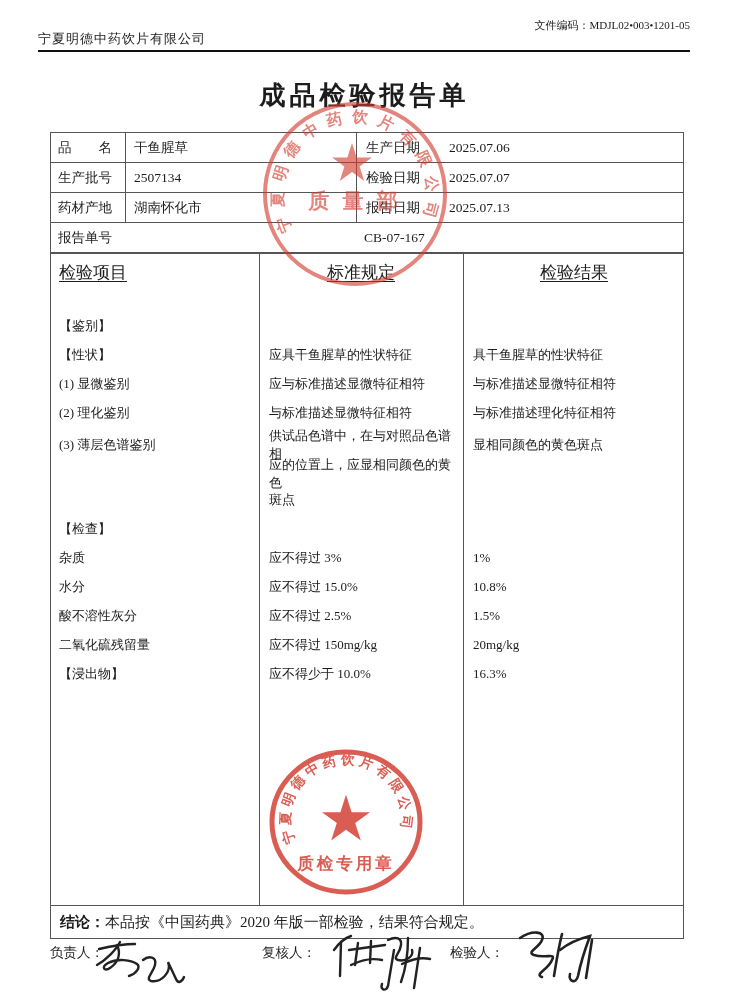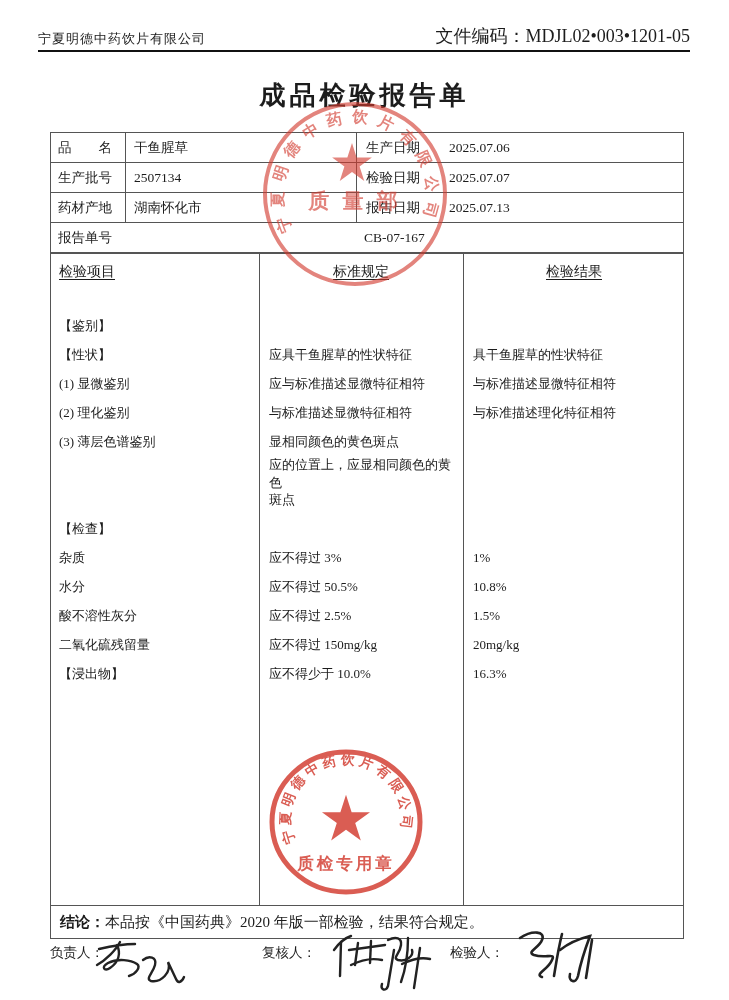--- a/index.html
+++ b/index.html
@@ -3,37 +3,37 @@
 <meta charset="utf-8">
 <style>
   * { margin:0; padding:0; box-sizing:border-box; }
   body {
     width:729px; height:1000px; position:relative; background:#ffffff;
     font-family:"Liberation Serif","DejaVu Serif",serif; color:#1c1c1c;
     overflow:hidden;
   }
   
   .hdr-company { position:absolute; left:38px; top:30px; font-size:13px; letter-spacing:1px; }
-  .hdr-code    { position:absolute; right:39px; top:24px; font-size:18px; }
+  .hdr-code    { position:absolute; right:39px; top:18px; font-size:11px; }
   .hdr-rule    { position:absolute; left:38px; top:50px; width:652px; height:2px; background:#111; }
   .doc-title   { position:absolute; left:0; top:78px; width:729px; text-align:center;
                  font-size:26px; font-weight:bold; letter-spacing:4px; }
   
   .info-table { position:absolute; left:50px; top:132px; width:634px; border:1px solid #555; background:transparent; }
   .info-row   { display:grid; grid-template-columns:75px 230px 88px 1fr; height:30px; border-bottom:1px solid #555; align-items:center; font-size:13.5px; }
   .info-row.last { grid-template-columns:305px 1fr; border-bottom:none; }
   .info-row .c1 { padding-left:7px; border-right:1px solid #555; height:100%; display:flex; align-items:center; }
   .info-row .c2 { padding-left:8px; height:100%; display:flex; align-items:center; }
   .info-row .c3 { padding-left:9px; border-left:1px solid #555; height:100%; display:flex; align-items:center; }
   .info-row .c4 { padding-left:5px; height:100%; display:flex; align-items:center; }
   .info-row.last .c1 { border-right:none; }
   
   .main-table { position:absolute; left:50px; top:252px; width:634px; height:654px; border:1px solid #555; }
   .vline { position:absolute; top:0; bottom:0; width:1px; background:#555; }
-  .mt-head { display:grid; grid-template-columns:208px 204px 222px; height:38px; align-items:center; font-size:14px; }
+  .mt-head { display:grid; grid-template-columns:208px 204px 222px; height:38px; align-items:center; font-size:17px; }
   .mt-head .h1 { padding-left:8px; }
   .mt-head .h2, .mt-head .h3 { text-align:center; }
   .mt-head span { text-decoration:underline; text-underline-offset:3px; }
   .mt-spacer { height:20px; }
   .mt-row { display:grid; grid-template-columns:208px 204px 222px; height:29px; align-items:center; font-size:13px; }
   .mt-row .c1 { padding-left:8px; }
   .mt-row .c2 { padding-left:10px; }
   .mt-row .c3 { padding-left:10px; }
   
   .conclusion { position:absolute; left:50px; top:905px; width:634px; height:34px; border:1px solid #555;
@@ -106,20 +106,21 @@
       <div class="c2">应与标准描述显微特征相符</div>
       <div class="c3">与标准描述显微特征相符</div>
     </div>
   <div class="mt-row">
       <div class="c1">(2) 理化鉴别</div>
       <div class="c2">与标准描述显微特征相符</div>
       <div class="c3">与标准描述理化特征相符</div>
     </div>
   <div class="mt-row">
       <div class="c1">(3) 薄层色谱鉴别</div>
+      <div class="c2">供试品色谱中，在与对照品色谱相</div>
       <div class="c3">显相同颜色的黄色斑点</div>
     </div>
   <div class="mt-row">
       <div class="c1"></div>
       <div class="c2">应的位置上，应显相同颜色的黄色</div>
       <div class="c3"></div>
     </div>
   <div class="mt-row">
       <div class="c1"></div>
       <div class="c2">斑点</div>
@@ -130,21 +131,21 @@
       <div class="c2"></div>
       <div class="c3"></div>
     </div>
   <div class="mt-row">
       <div class="c1">杂质</div>
       <div class="c2">应不得过 3%</div>
       <div class="c3">1%</div>
     </div>
   <div class="mt-row">
       <div class="c1">水分</div>
-      <div class="c2">应不得过 50.5%</div>
+      <div class="c2">应不得过 15.0%</div>
       <div class="c3">10.8%</div>
     </div>
   <div class="mt-row">
       <div class="c1">酸不溶性灰分</div>
       <div class="c2">应不得过 2.5%</div>
       <div class="c3">1.5%</div>
     </div>
   <div class="mt-row">
       <div class="c1">二氧化硫残留量</div>
       <div class="c2">应不得过 150mg/kg</div>

